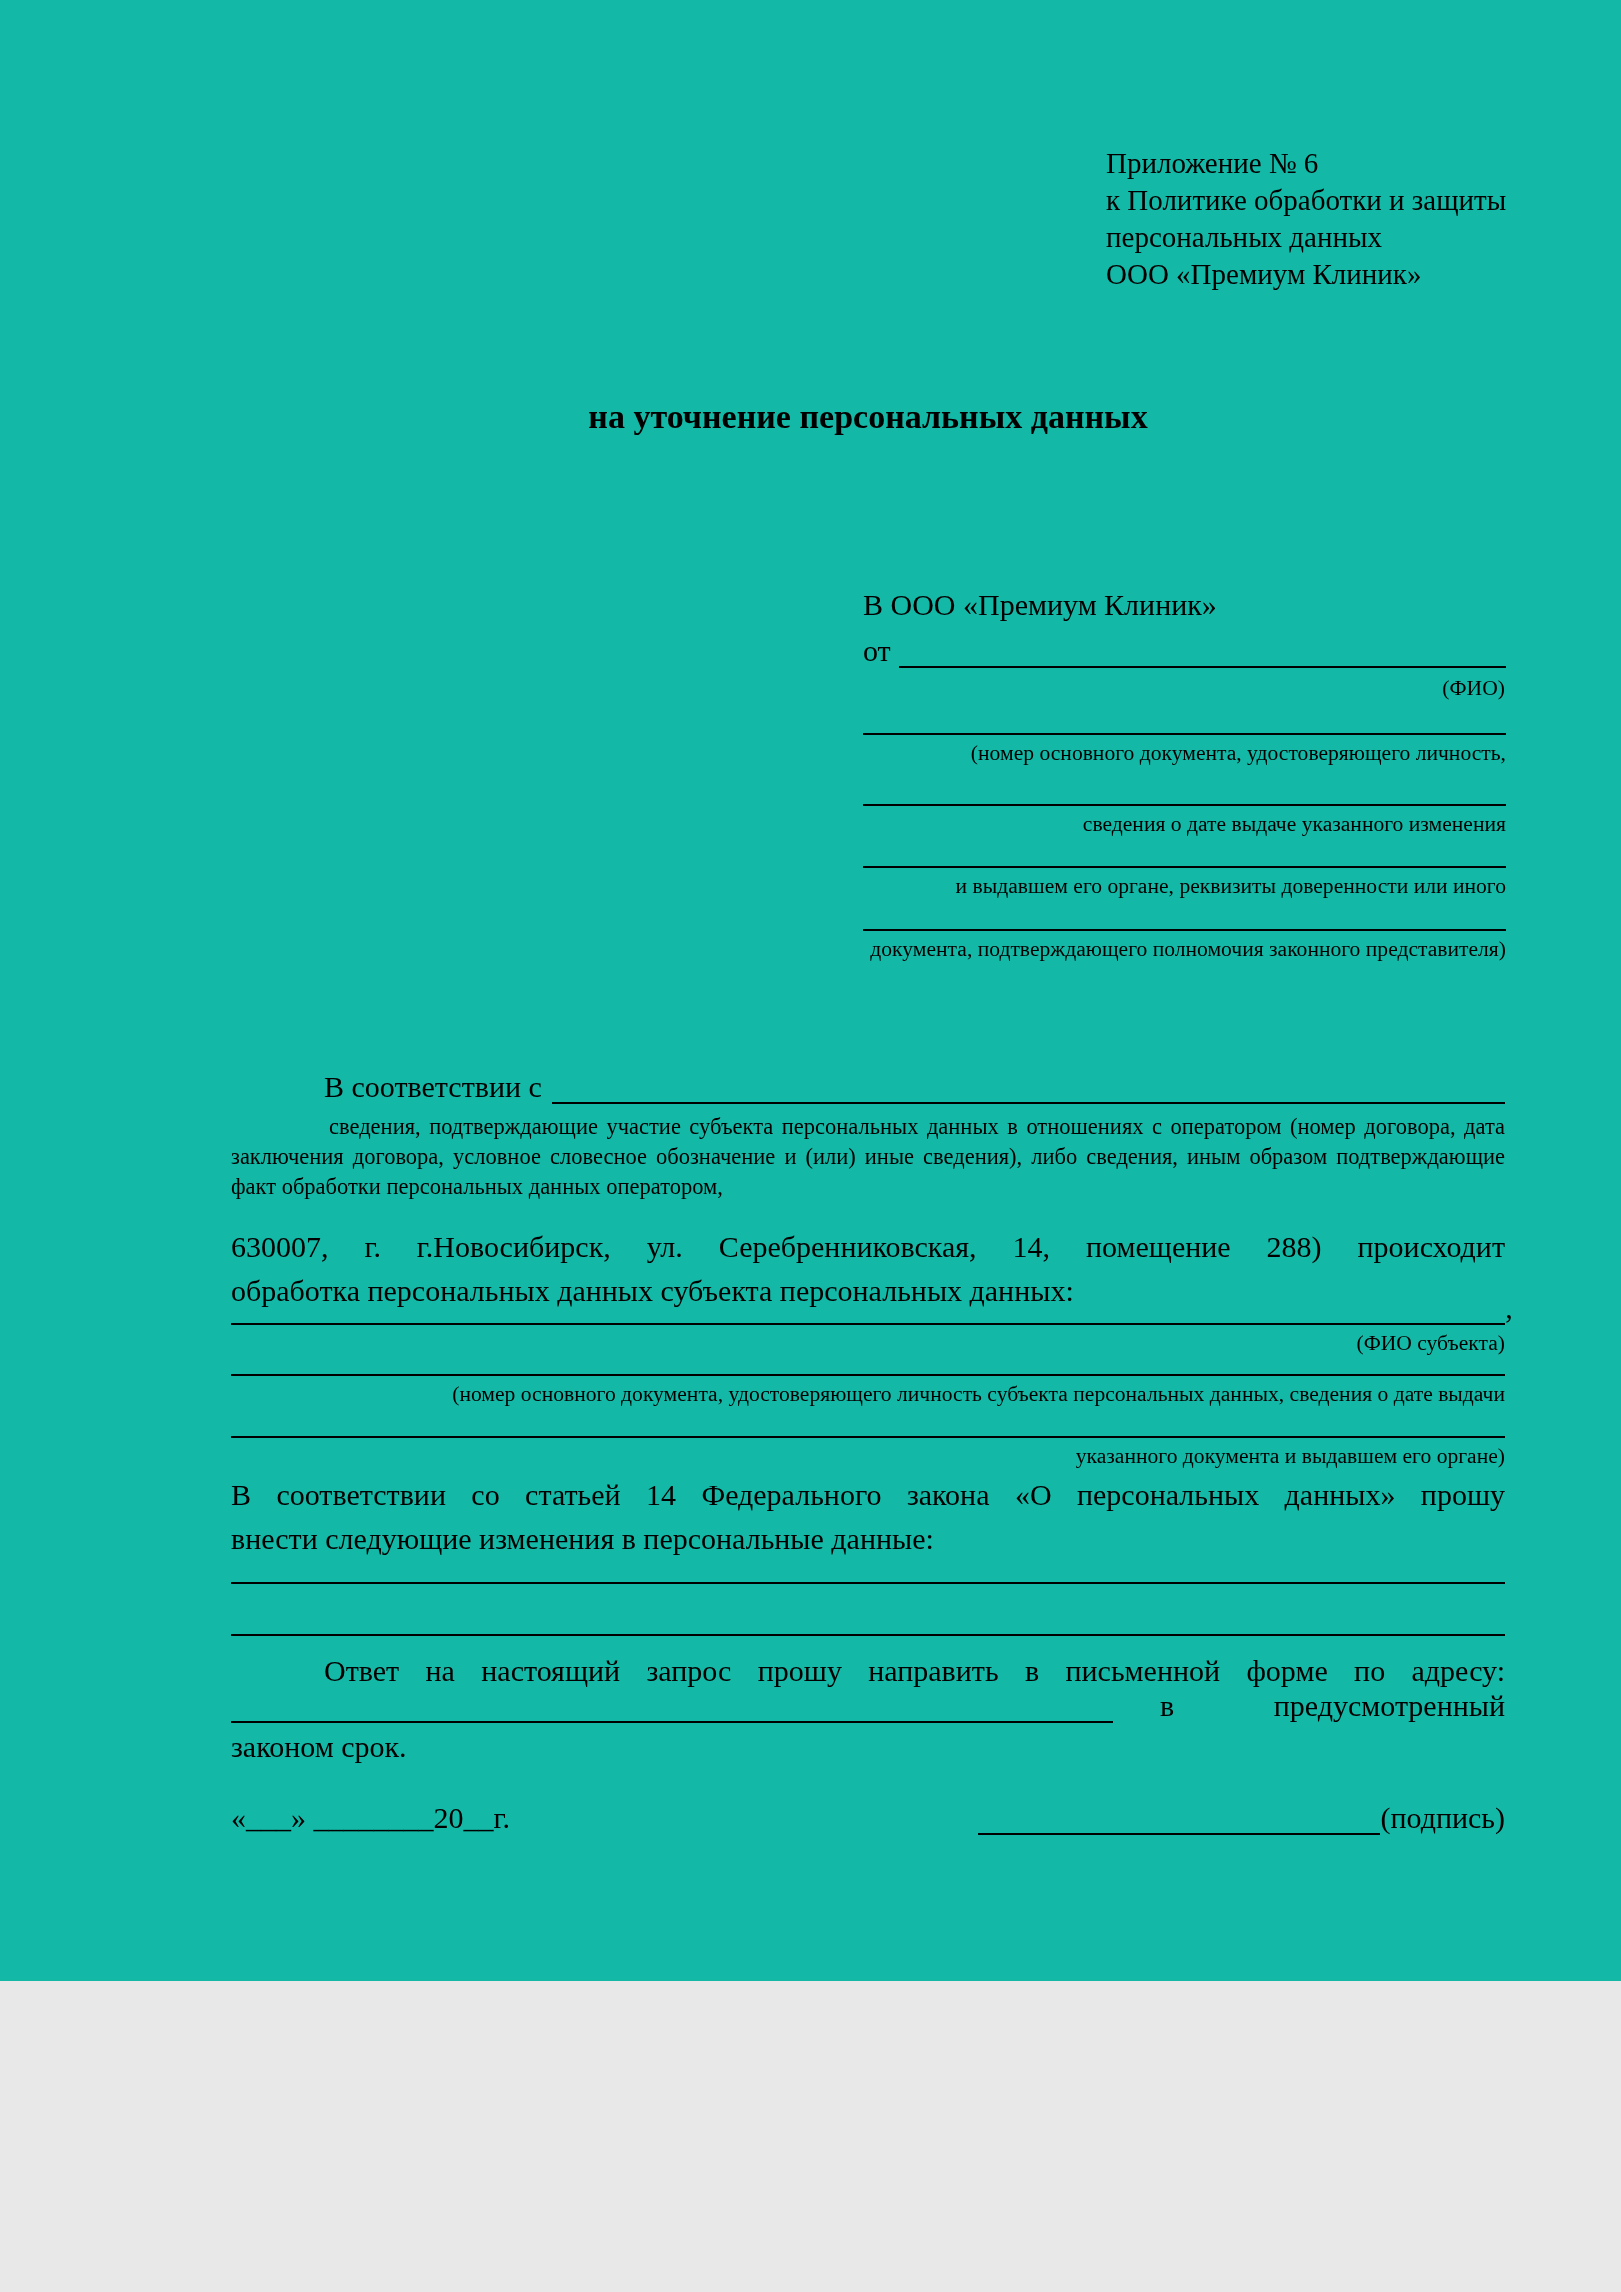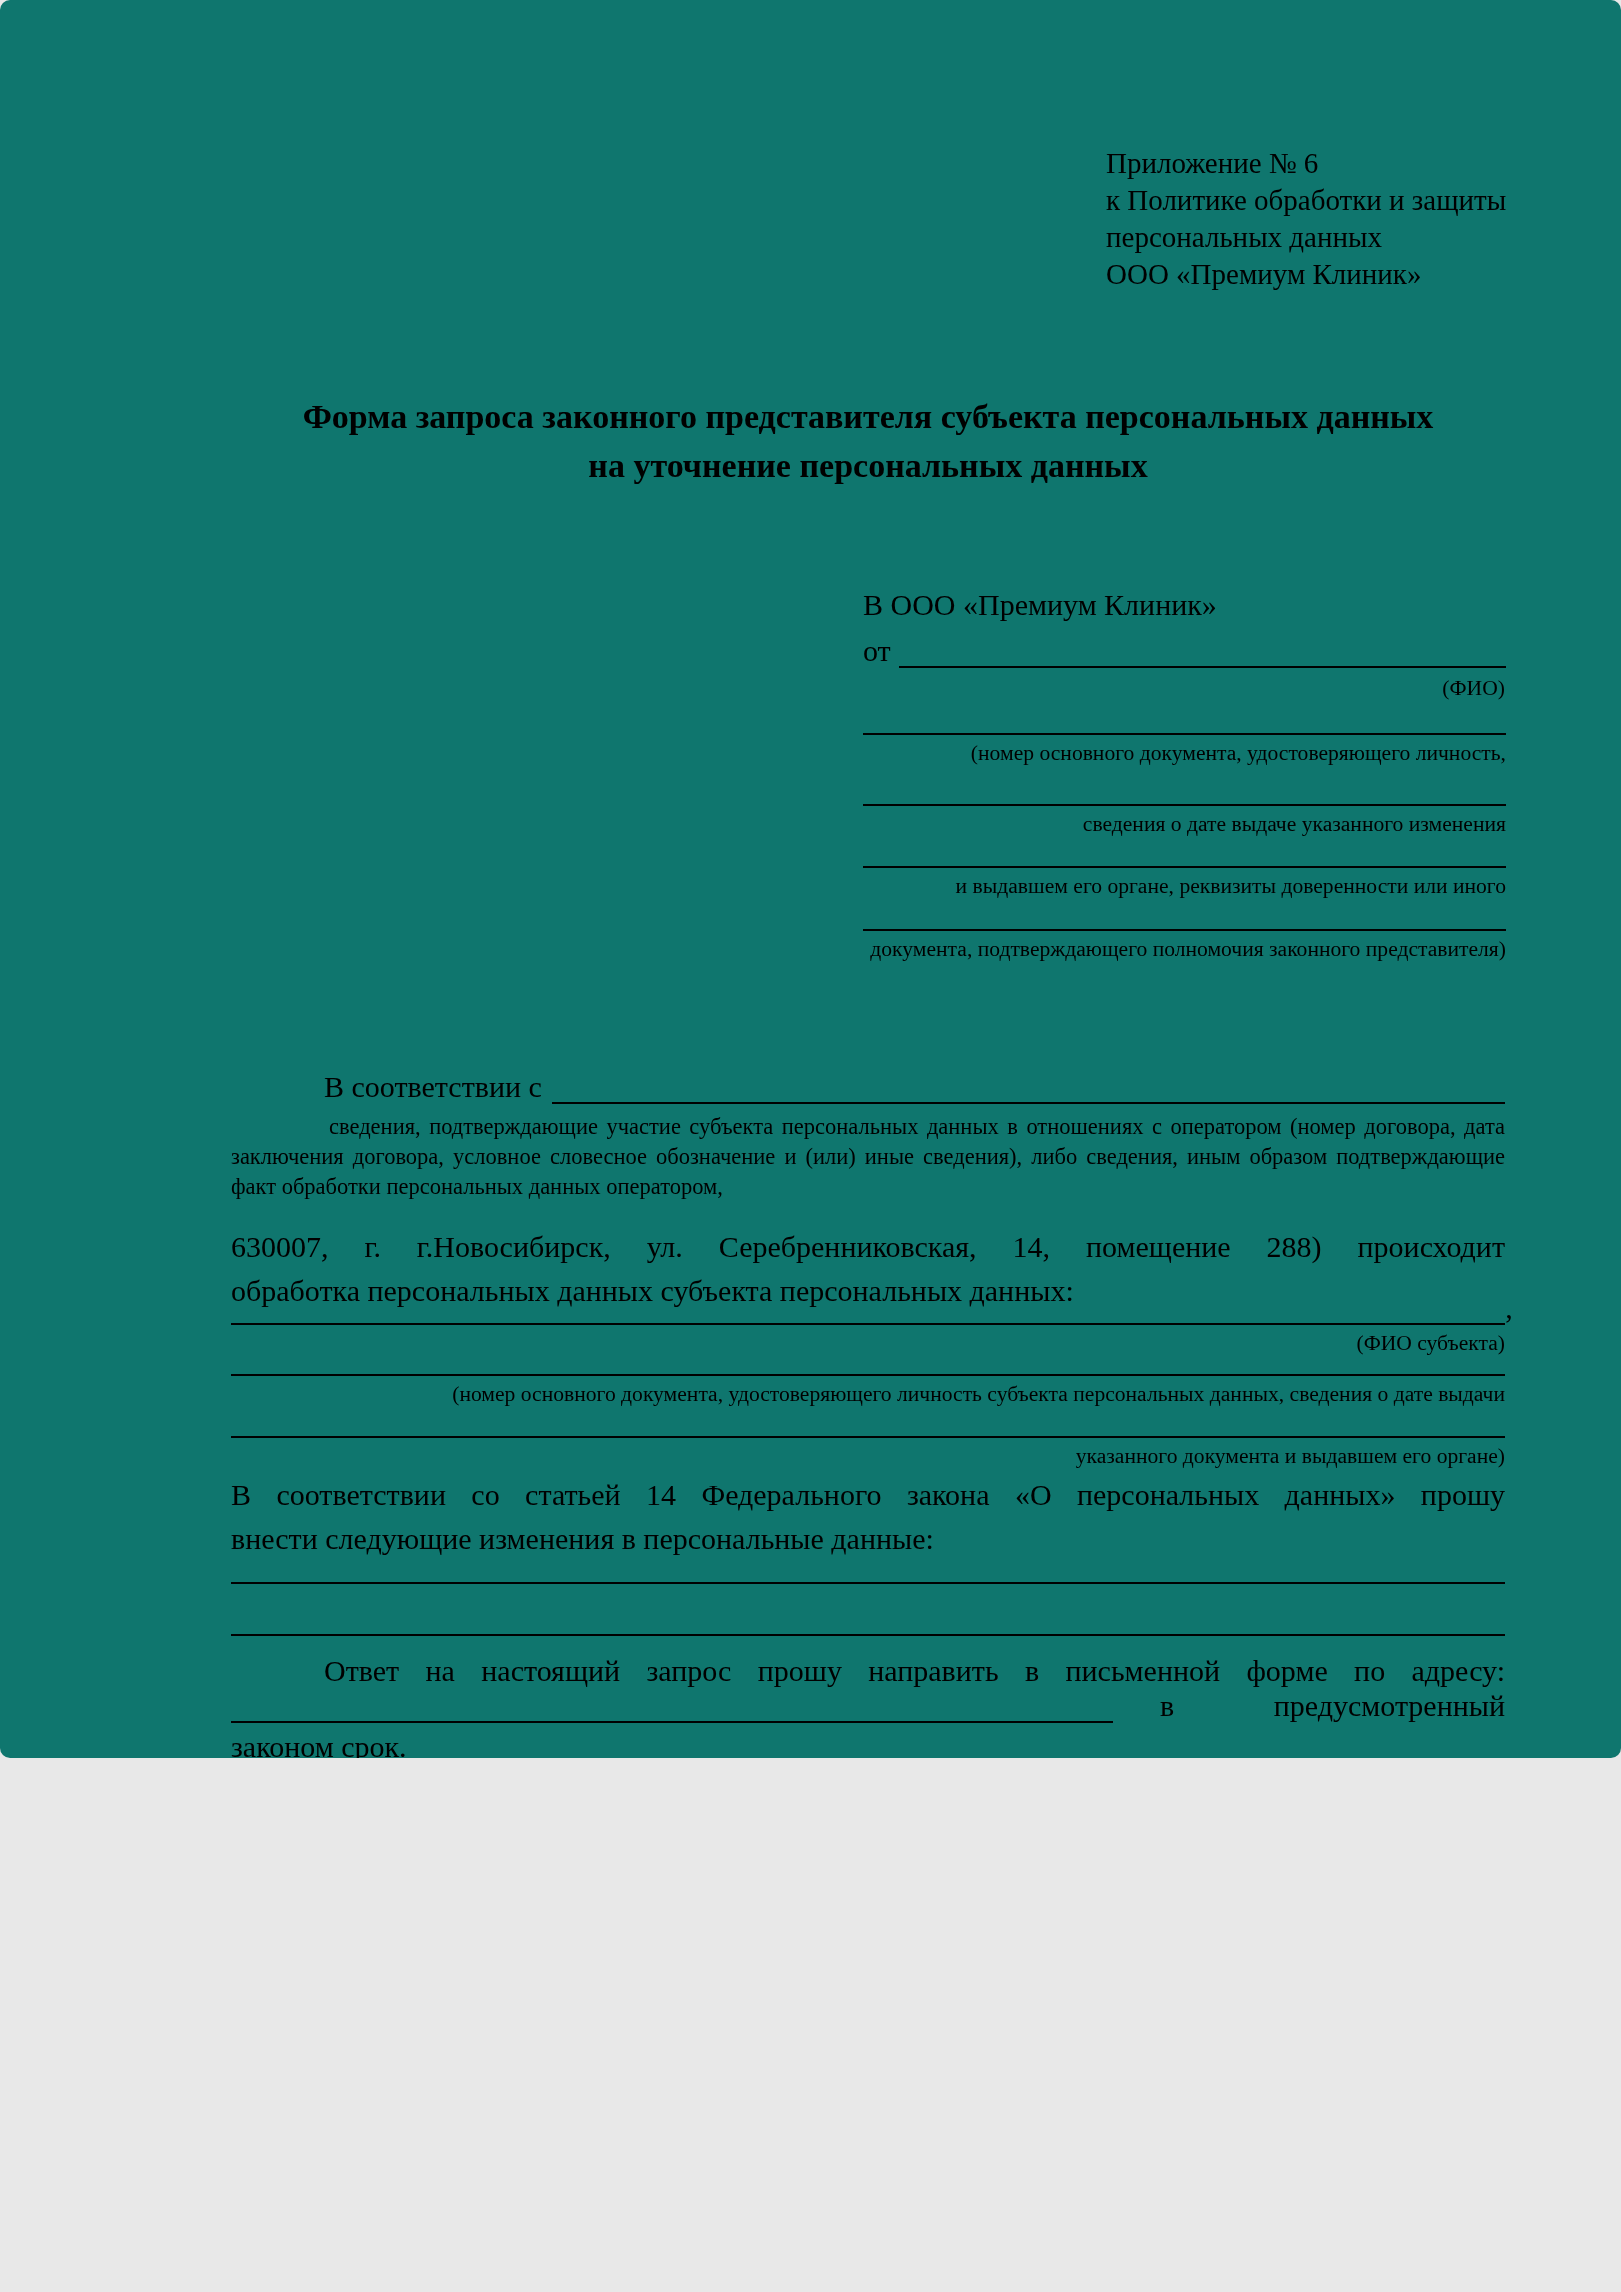--- a/index.html
+++ b/index.html
@@ -1,26 +1,25 @@
 <!DOCTYPE html>
 <html lang="ru"><head>
 <meta charset="utf-8">
 <style>
   html, body { margin: 0; padding: 0; background: #e8e8e8; }
   .page {
     position: relative;
     width: 1621px;
-    height: 1758px;
-    background: #0f766e;
+    height: 1981px;
+    background: #14b8a6;
     color: #000000;
     font-family: "Liberation Serif", "DejaVu Serif", serif;
     font-size: 30px;
     margin: 0 auto;
     overflow: hidden;
-    border-radius: 10px;
   }
   .abs { position: absolute; }
 
   
   .header-block { left: 1106px; top: 145px; font-size: 29px; line-height: 37px; }
 
   
   .title {
     left: 231px; top: 392px; width: 1274px;
     text-align: center; font-weight: bold;
@@ -97,21 +96,20 @@
 <div class="page">
 
   <div class="abs header-block">
     <div>Приложение № 6</div>
     <div>к Политике обработки и защиты</div>
     <div>персональных данных</div>
     <div>ООО «Премиум Клиник»</div>
   </div>
 
   <div class="abs title">
-    <div>Форма запроса законного представителя субъекта персональных данных</div>
     <div>на уточнение персональных данных</div>
   </div>
 
   <div class="abs addr-to">В ООО «Премиум Клиник»</div>
 
   <div class="abs addr-from-row">
     <span>от</span>
     <span class="fill-line"></span>
   </div>
   <div class="abs caption fio-caption">(ФИО)</div>

